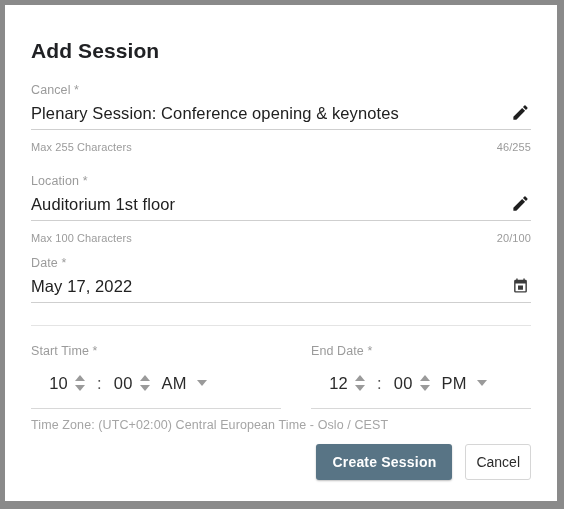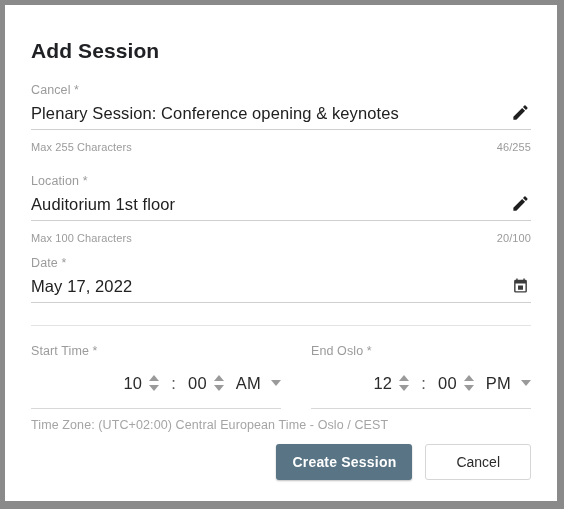--- a/index.html
+++ b/index.html
@@ -121,21 +121,20 @@
     letter-spacing: 0.1px;
   }
   .time-controls {
     display: flex;
     align-items: center;
     border-bottom: 1px solid #d8d8d8;
     margin-top: 10px;
     padding: 0 0 11px 16px;
     height: 28px;
     box-sizing: content-box;
-    justify-content: flex-end;
   }
   .time-num {
     font-size: 16.5px;
     color: #2b2b2b;
     letter-spacing: 0.2px;
     min-width: 21px;
     text-align: right;
   }
   .spinner {
     display: flex;
@@ -205,21 +204,21 @@
     cursor: pointer;
     box-shadow: 0 1px 2px rgba(0,0,0,0.25);
     font-family: "Liberation Sans", sans-serif;
   }
   .btn-secondary {
     background: #ffffff;
     color: #2b2b2b;
     font-size: 14px;
     border: 1px solid #d6d6d6;
     border-radius: 3px;
-    padding: 0 30px;
+    padding: 0 10px;
     height: 36px;
     line-height: 34px;
     margin-left: 13px;
     cursor: pointer;
     font-family: "Liberation Sans", sans-serif;
   }
 </style>
 </head>
 <body>
 
@@ -291,21 +290,21 @@
             <span class="spinner">
               <span class="tri up"></span>
               <span class="tri down"></span>
             </span>
             <span class="ampm">AM</span>
             <span class="caret"></span>
           </div>
         </div>
 
         <div class="time-col right">
-          <div class="time-label">End Oslo *</div>
+          <div class="time-label">End Date *</div>
           <div class="time-controls">
             <span class="time-num">12</span>
             <span class="spinner">
               <span class="tri up"></span>
               <span class="tri down"></span>
             </span>
             <span class="colon">:</span>
             <span class="time-num">00</span>
             <span class="spinner">
               <span class="tri up"></span>

